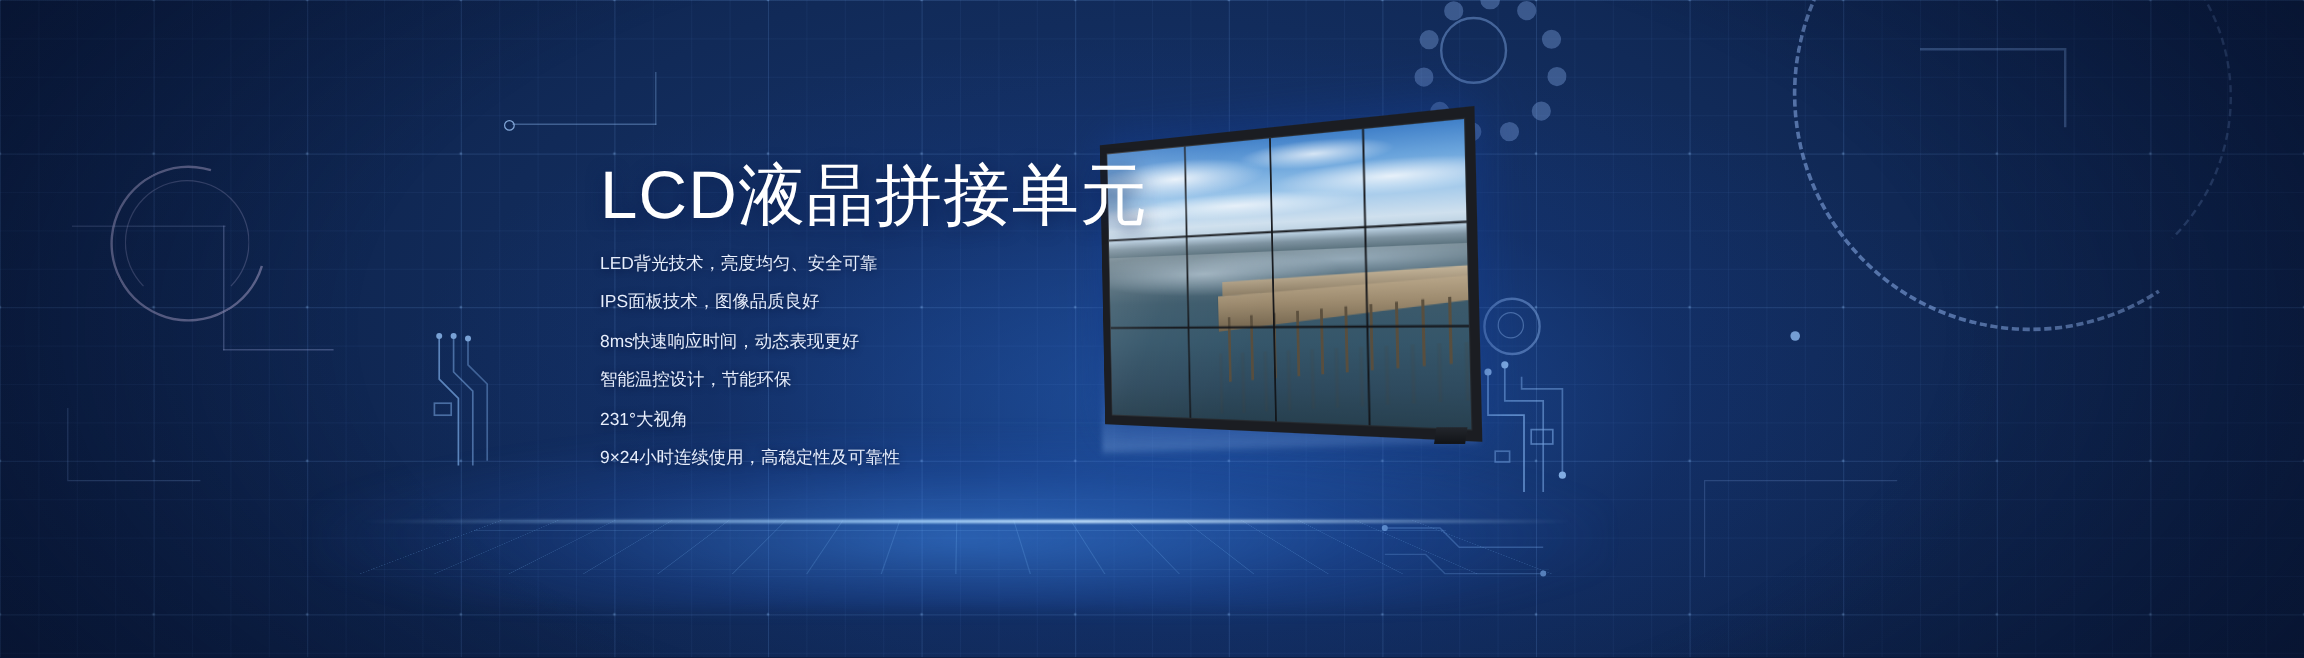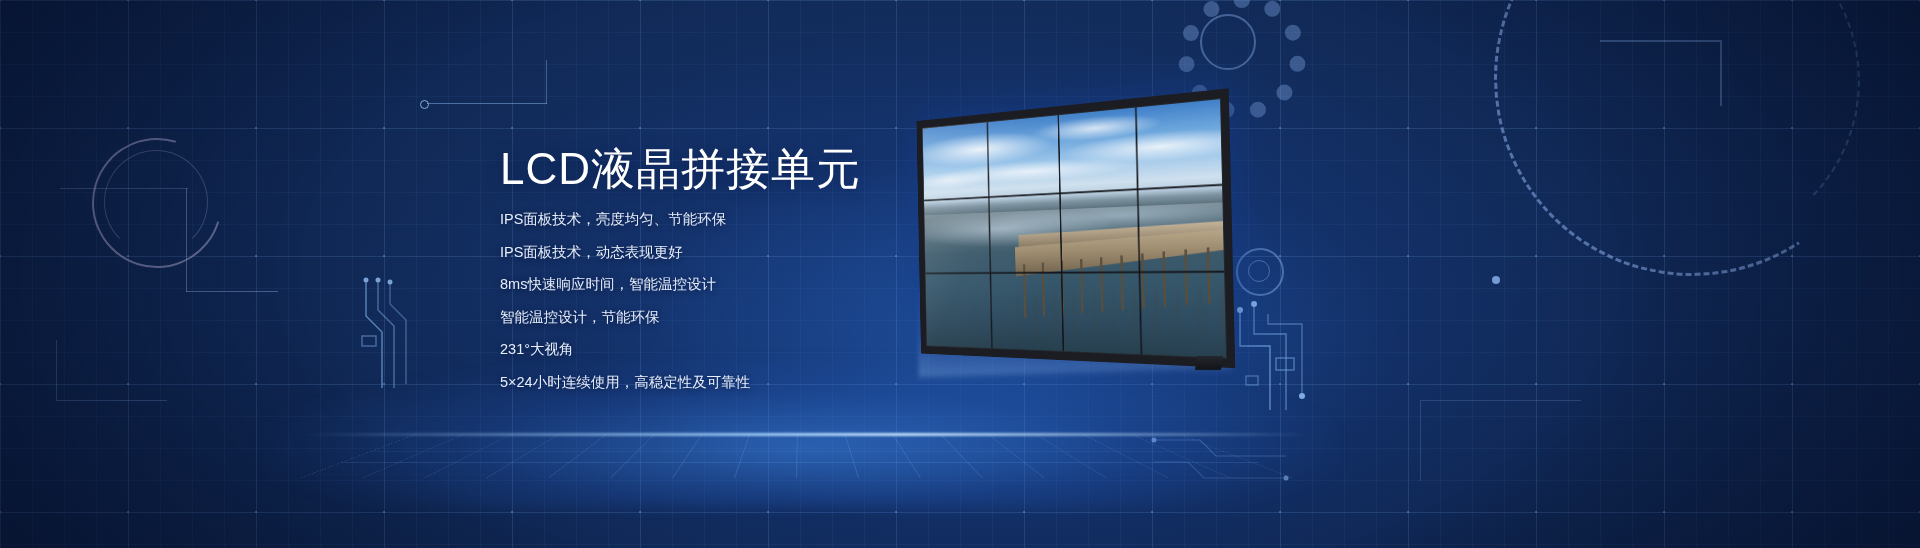--- a/index.html
+++ b/index.html
@@ -142,25 +142,25 @@
 
   
   .text-block {
     position: absolute;
     left: 500px; top: 134px;
     width: 430px;
     z-index: 6;
   }
   .headline {
     color: #ffffff;
-    font-size: 44px;
+    font-size: 56px;
     line-height: 1.05;
     font-weight: 400;
     letter-spacing: 1px;
-    margin: 12px 0 20px 0;
+    margin: 0 0 20px 0;
     white-space: nowrap;
     text-shadow: 0 2px 14px rgba(10,30,80,0.85);
   }
   .feature-list { list-style: none; margin: 0; padding: 0; }
   .feature-item {
     color: #e7eefc;
     font-size: 14.5px;
     line-height: 1;
     padding: 0 0 0 0;
     margin-bottom: 18px;
@@ -447,23 +447,23 @@
       </div>
       <div class="bezel-grid"></div>
       <div class="wall-gloss"></div>
     </div>
   </div>
 
   <div class="text-block">
     <h1 class="headline">LCD液晶拼接单元</h1>
 
     <ul class="feature-list">
-      <li class="feature-item">IPS面板技术，亮度均匀、节能环保</li>
-      <li class="feature-item">IPS面板技术，动态表现更好</li>
-      <li class="feature-item">8ms快速响应时间，智能温控设计</li>
+      <li class="feature-item">LED背光技术，亮度均匀、安全可靠</li>
+      <li class="feature-item">IPS面板技术，图像品质良好</li>
+      <li class="feature-item">8ms快速响应时间，动态表现更好</li>
       <li class="feature-item">智能温控设计，节能环保</li>
       <li class="feature-item">231°大视角</li>
-      <li class="feature-item">5×24小时连续使用，高稳定性及可靠性</li>
+      <li class="feature-item">9×24小时连续使用，高稳定性及可靠性</li>
     </ul>
   </div>
 
   <div class="vignette"></div>
 </div>
 
 </body></html>

